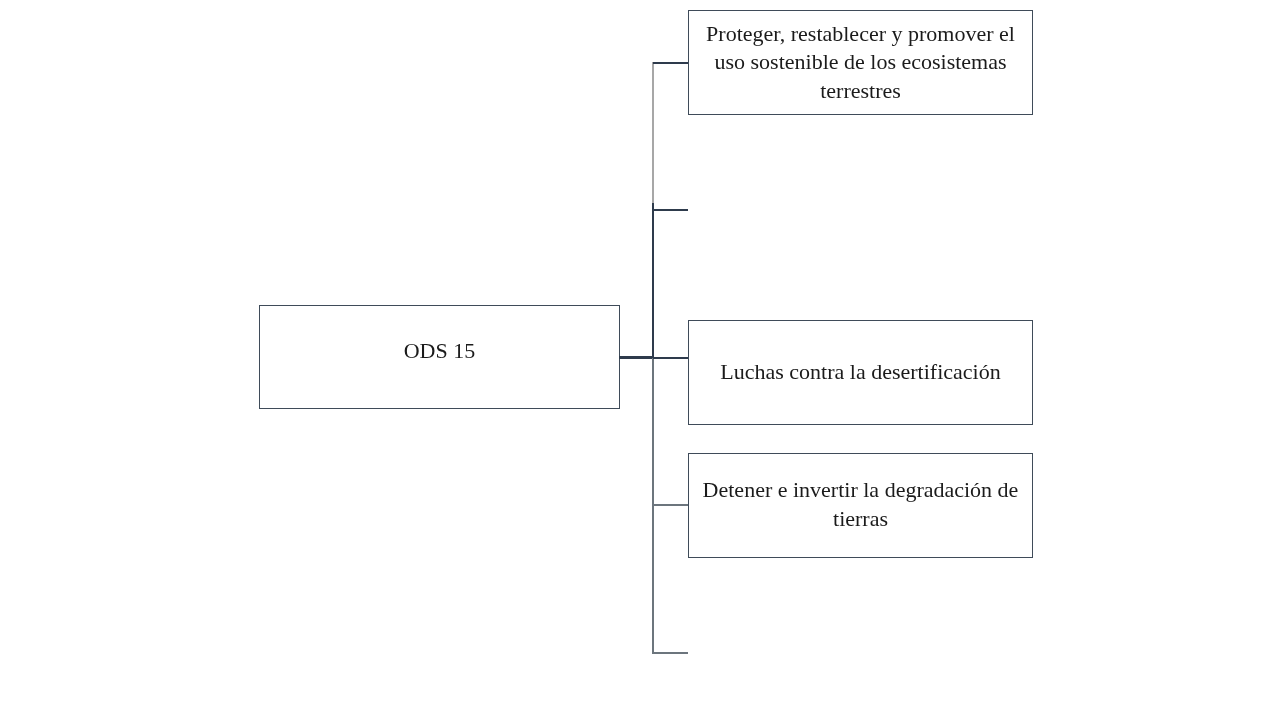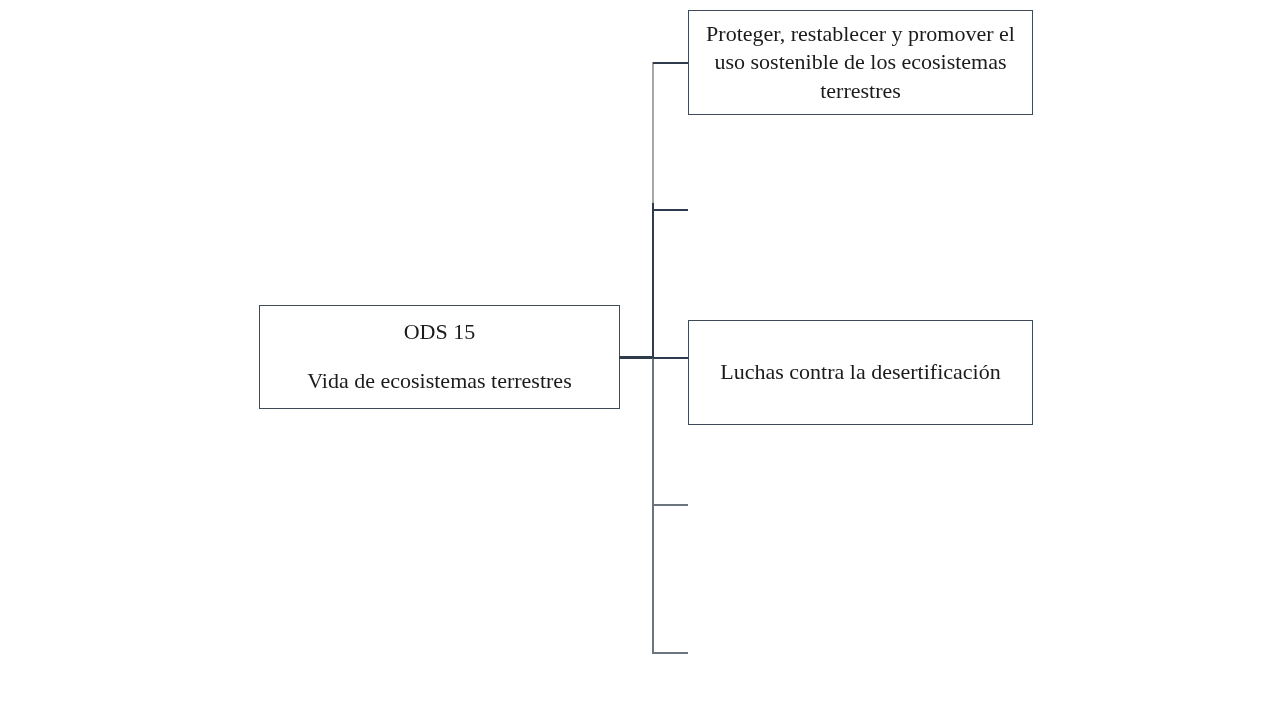--- a/index.html
+++ b/index.html
@@ -59,33 +59,35 @@
   .stub-4{top:504px;background:var(--connector-medium);}
   .stub-5{top:651.5px;background:var(--connector-medium);}
 </style>
 </head>
 <body>
 
 <div class="canvas">
 
   <div class="node root-node">
     <div class="root-title">ODS 15</div>
-    <div class="root-subtitle">Vida de ecosistemas terrestres</div>
   </div>
 
   <div class="line main-connector"></div>
   <div class="line trunk-seg-top"></div>
   <div class="line trunk-seg-mid"></div>
   <div class="line trunk-seg-bottom"></div>
   <div class="line stub stub-1"></div>
   <div class="line stub stub-2"></div>
   <div class="line stub stub-3"></div>
   <div class="line stub stub-4"></div>
   <div class="line stub stub-5"></div>
 
   <div class="node child-node child-1">
     <span>Proteger, restablecer y promover el uso sostenible de los ecosistemas terrestres</span>
   </div>
   <div class="node child-node child-3">
     <span>Luchas contra la desertificación</span>
   </div>
+  <div class="node child-node child-4">
+    <span>Detener e invertir la degradación de tierras</span>
+  </div>
 
 </div>
 
 </body></html>

